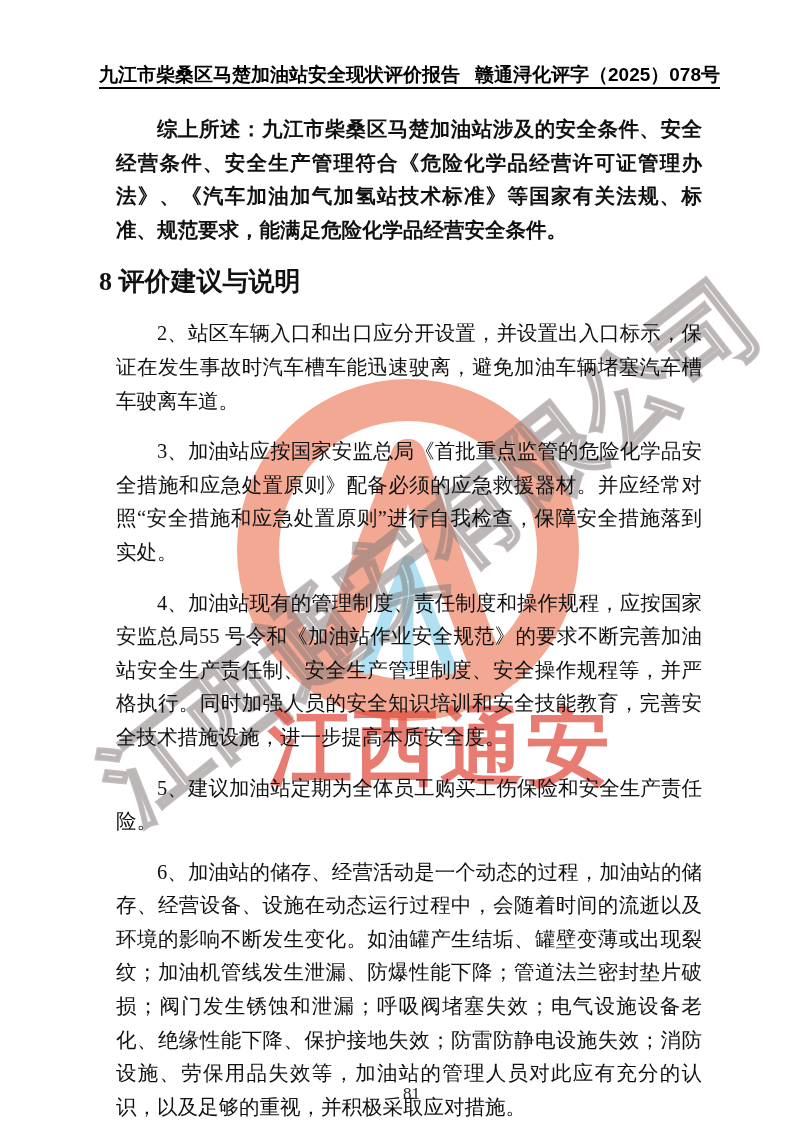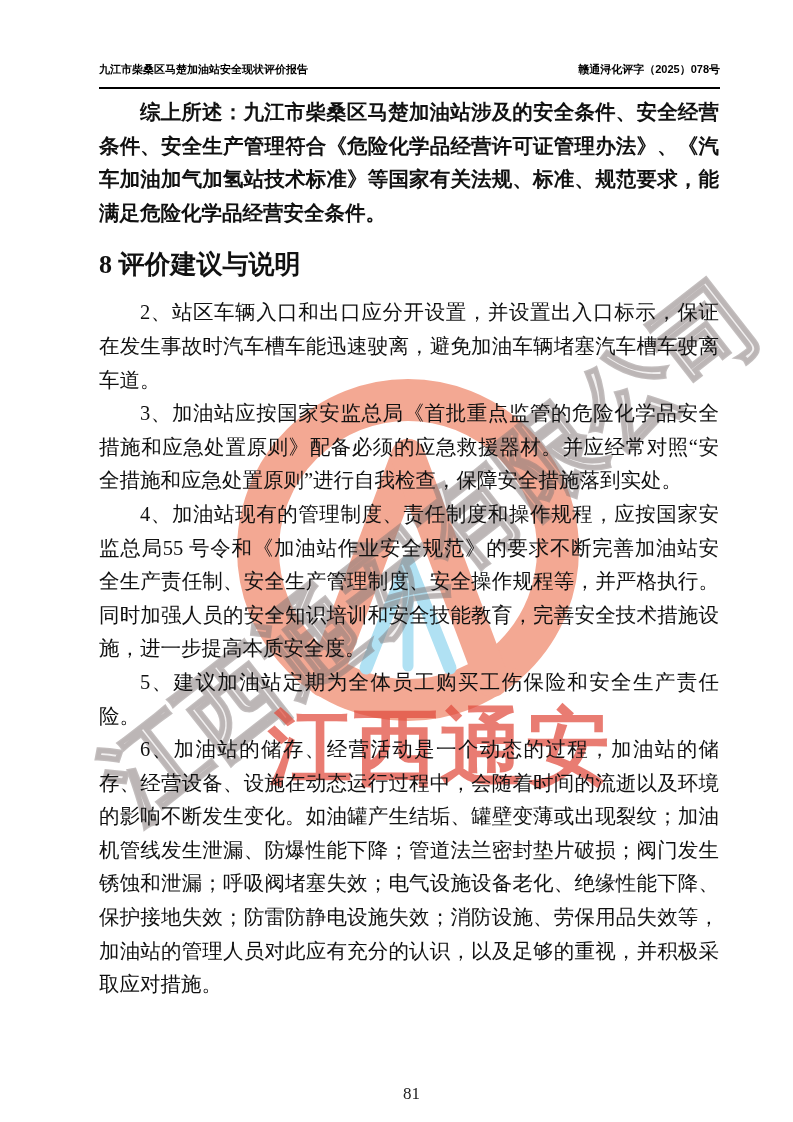--- a/index.html
+++ b/index.html
@@ -28,32 +28,32 @@
     position:absolute;left:268px;top:704px;
     font-family:"Liberation Serif","DejaVu Serif",serif;
     font-weight:bold;font-size:84px;line-height:88px;letter-spacing:2px;
     color:#e14b3c;opacity:0.72;white-space:nowrap;
   }
   
   .header{
     position:absolute;z-index:1;top:62px;left:99px;width:621px;
     display:flex;justify-content:space-between;align-items:baseline;
     font-family:"Liberation Sans","DejaVu Sans",sans-serif;
-    font-weight:bold;font-size:11px;color:#000;
+    font-weight:bold;font-size:19px;color:#000;
   }
   .hrule{
     position:absolute;z-index:1;top:87px;left:99px;width:621px;
     border-top:2px solid #000;height:0;
   }
   
   .content{
     position:absolute;z-index:1;left:99px;top:96px;width:620px;
     font-size:20.5px;line-height:33.6px;text-align:justify;
   }
-  .content p{margin:0;text-indent:2em;}
+  .content p{margin:17px;text-indent:2em;}
   .content p.bold{font-weight:bold;}
   .content h1{
     font-size:26px;line-height:36px;margin:17px 0 13px 0;
     font-weight:bold;text-align:left;
   }
   .content h2{
     font-size:21.5px;line-height:28px;margin:8px 0 0 0;
     font-weight:bold;text-align:left;letter-spacing:1px;
   }
   .page-number{

